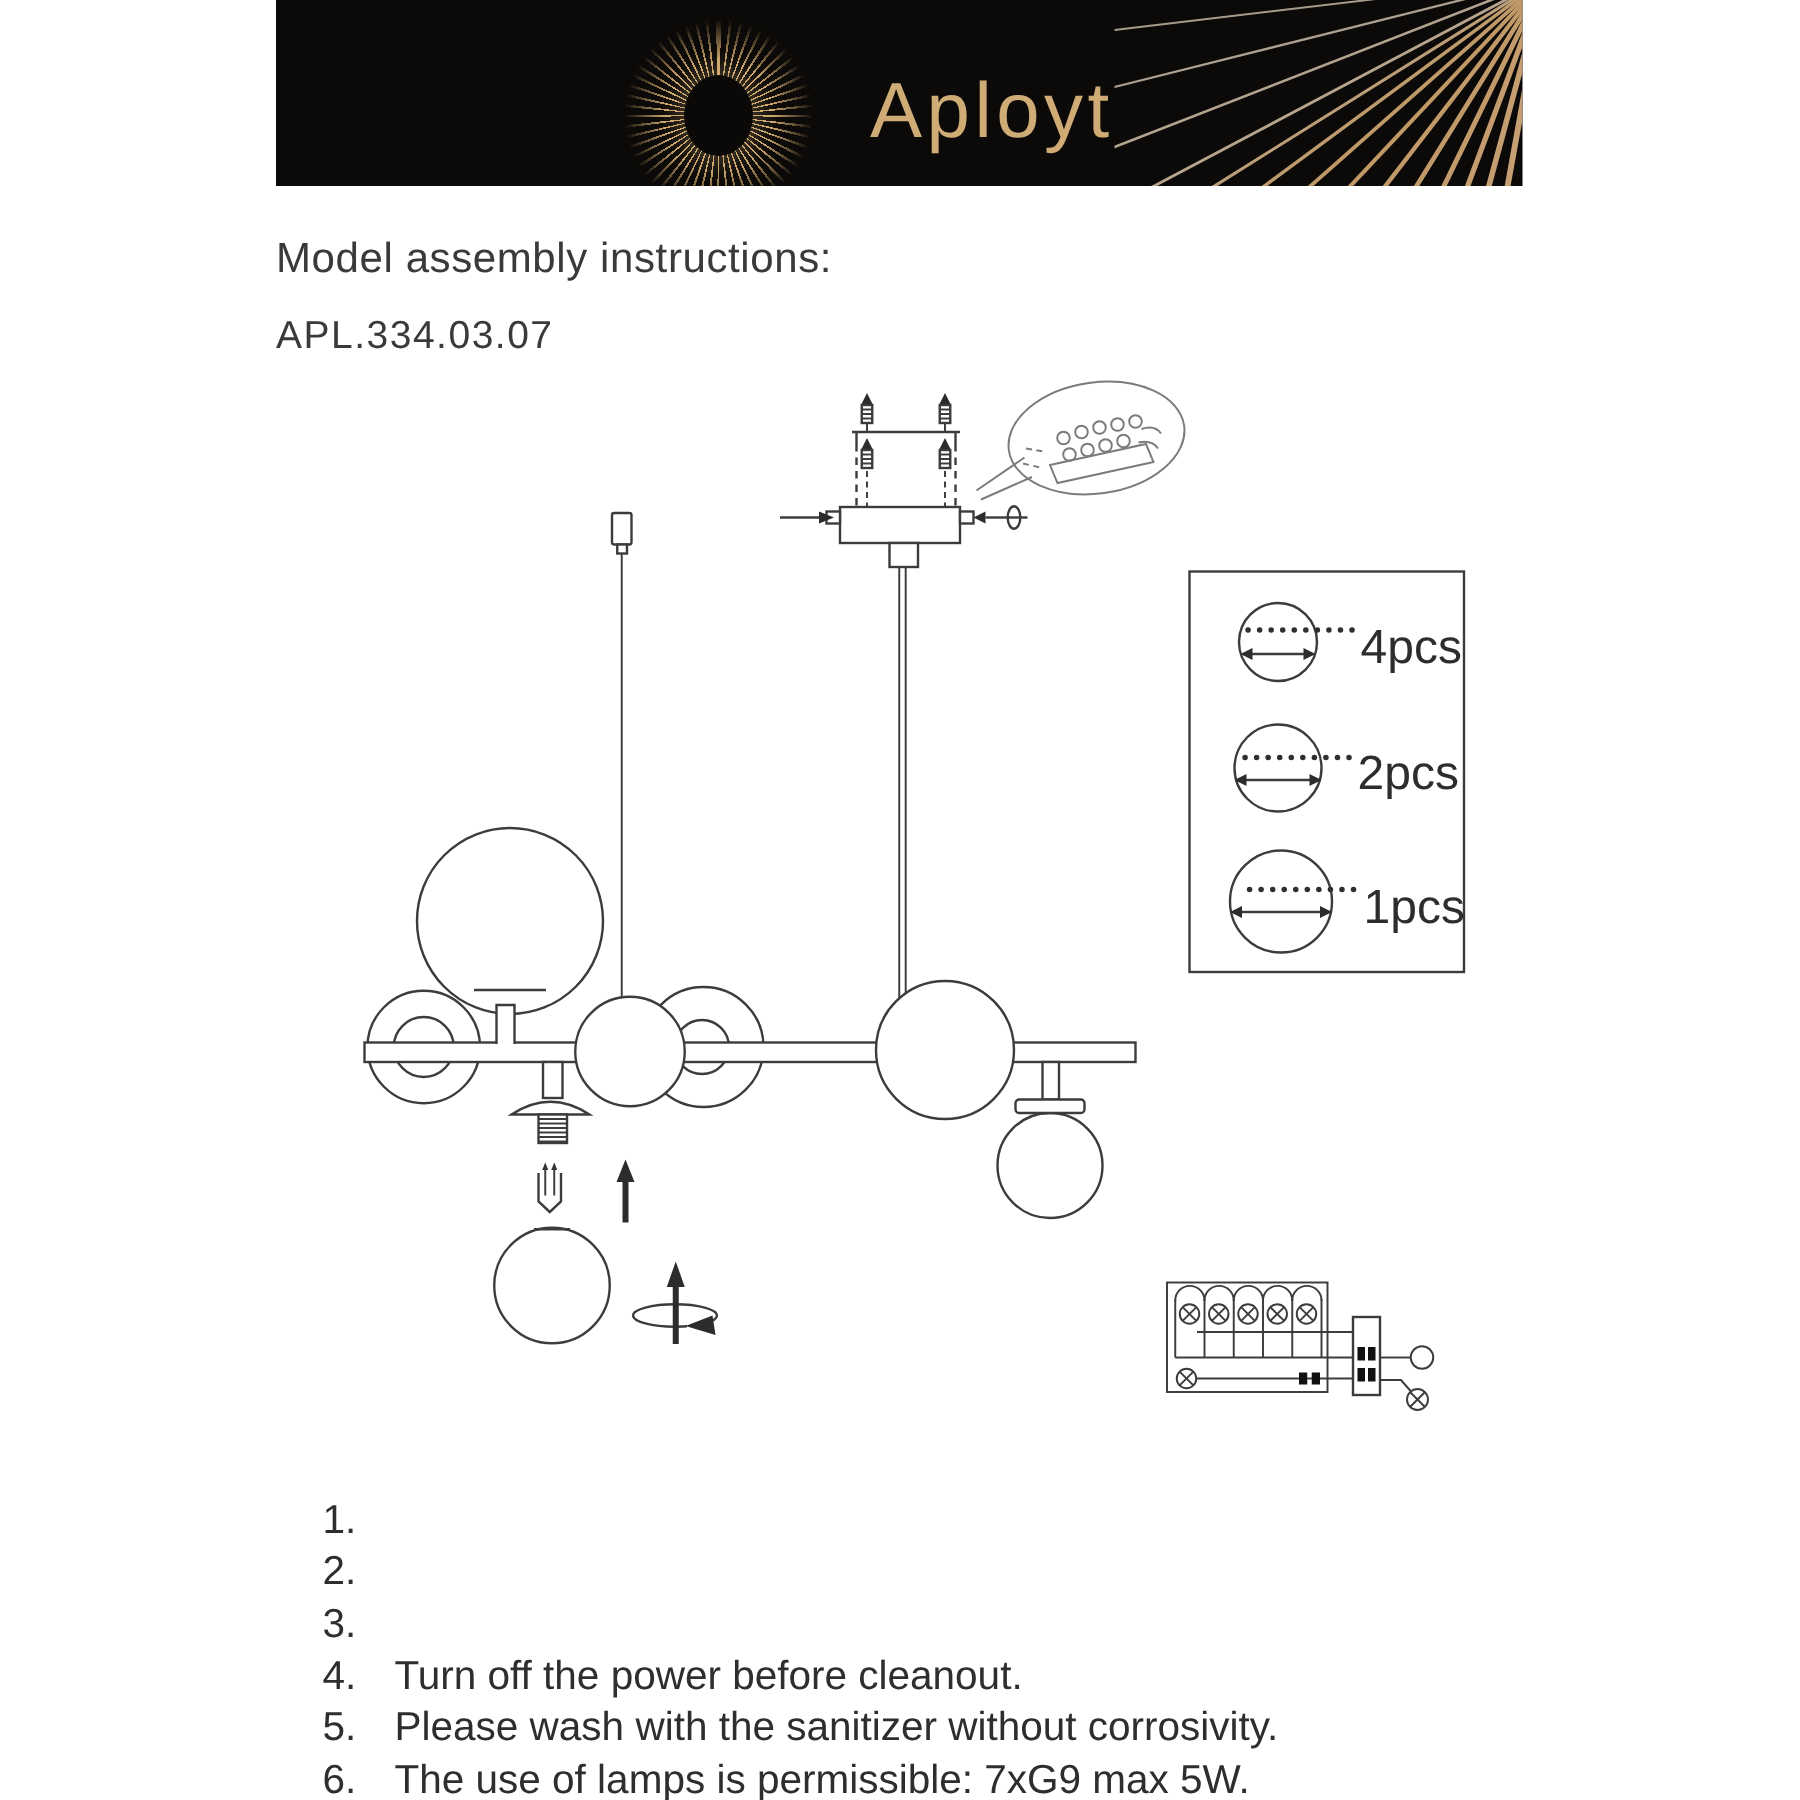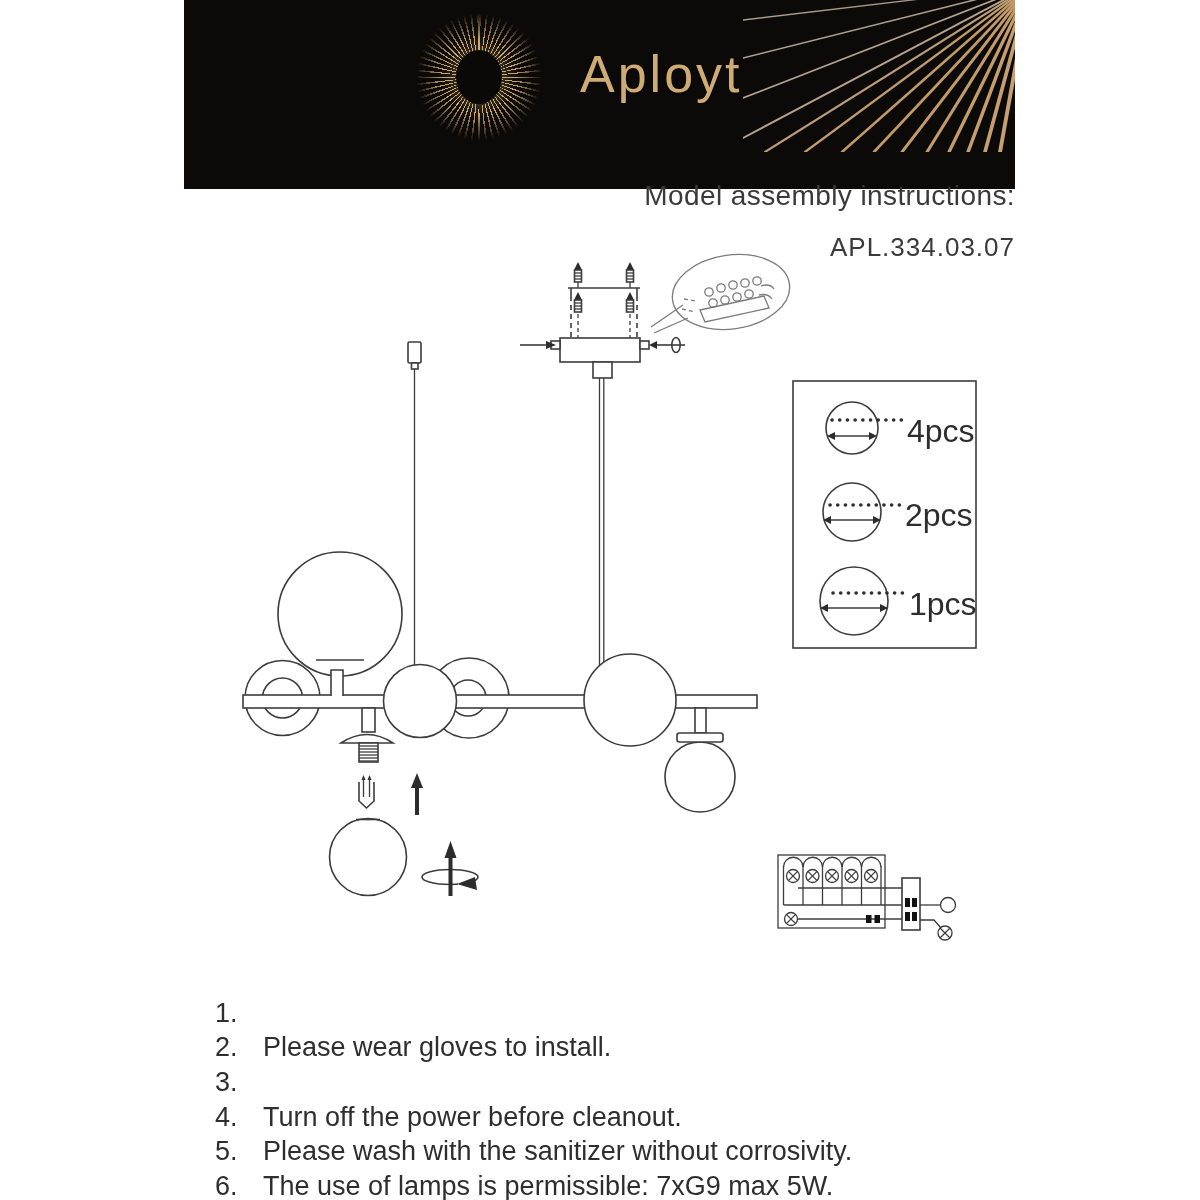--- a/index.html
+++ b/index.html
@@ -1,30 +1,30 @@
 <!DOCTYPE html>
 <html><head>
 <meta charset="utf-8">
 <style>
   html,body{margin:0;padding:0;background:#ffffff;}
   .page{position:relative;width:1200px;height:1200px;background:#ffffff;overflow:hidden;
         font-family:"Liberation Sans",sans-serif;}
   
-  .hdr{position:absolute;left:184px;top:0;width:831px;height:189px;background:#0c0a08;overflow:hidden;}
+  .hdr{position:absolute;left:184px;top:0;width:831px;height:124px;background:#0c0a08;overflow:hidden;}
   .sunburst{position:absolute;left:228px;top:9px;width:134px;height:136px;border-radius:50%;
     background:repeating-conic-gradient(from 0deg, rgba(214,174,112,.95) 0deg 1.7deg, rgba(16,13,10,0) 1.7deg 6.4deg);}
   .sunburst::after{content:"";position:absolute;inset:-3px;border-radius:50%;
     background:radial-gradient(closest-side, rgba(12,10,8,0) 52%, #0c0a08 90%);}
   .sunburst-core{position:absolute;left:50%;top:50%;width:46px;height:54px;transform:translate(-50%,-50%);
     background:#0b0907;border-radius:50%;box-shadow:0 0 16px 5px rgba(235,198,140,.28);z-index:2;}
   .brand{position:absolute;left:212px;top:44px;font-size:52px;letter-spacing:3px;color:#cfab76;font-weight:400;}
   .hdr .brand{left:396px;}
   .rays{position:absolute;right:0;top:0;}
   
-  .titleblock{position:absolute;left:184px;top:180px;width:831px;text-align:right;color:#3a3a3a;}
+  .titleblock{position:absolute;left:184px;top:156px;width:831px;text-align:left;color:#3a3a3a;}
   .t1{font-size:28px;letter-spacing:.4px;}
   .t2{font-size:26px;margin-top:20px;letter-spacing:1px;}
   
   .diagram{position:absolute;left:180px;top:240px;}
   .ln{stroke:#3c3c3c;fill:none;stroke-width:1.6;}
   .thin{stroke-width:1.3;}
   .fw{fill:#ffffff;}
   .flt{fill:#2c2c2c;stroke:none;}
   .blk{fill:#111111;stroke:none;}
   .gry{stroke:#7b7b7b;fill:none;stroke-width:1.3;}
@@ -290,21 +290,20 @@
       <line class="ln thin" x1="940" y1="938" x2="950" y2="928"></line>
     </g>
   </svg>
 
   <div class="instructions">
     <div class="inst-row">
       <span class="inst-num">1.</span>
     </div>
     <div class="inst-row">
       <span class="inst-num">2.</span>
-      <span class="inst-text">Please wear gloves to install.</span>
     </div>
     <div class="inst-row">
       <span class="inst-num">3.</span>
     </div>
     <div class="inst-row">
       <span class="inst-num">4.</span>
       <span class="inst-text">Turn off the power before cleanout.</span>
     </div>
     <div class="inst-row">
       <span class="inst-num">5.</span>

